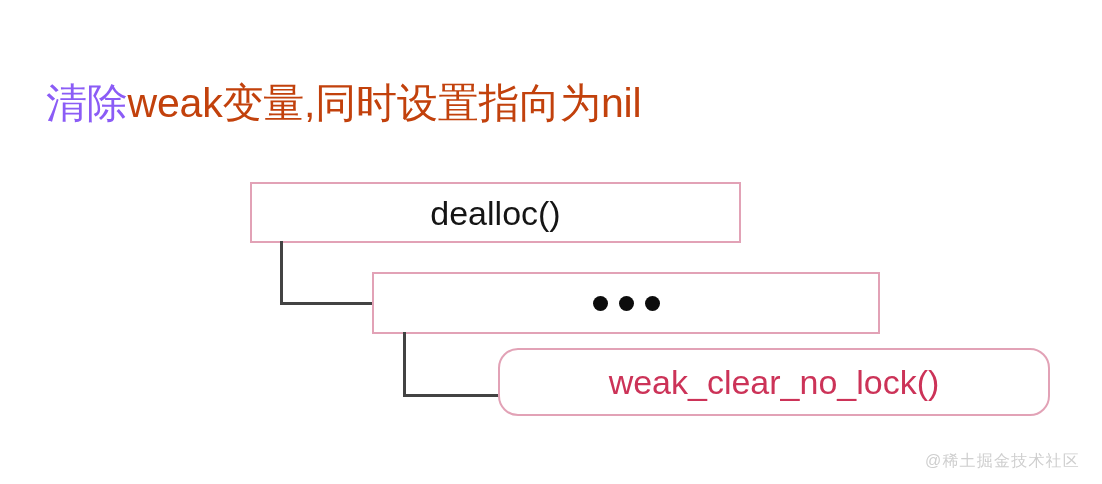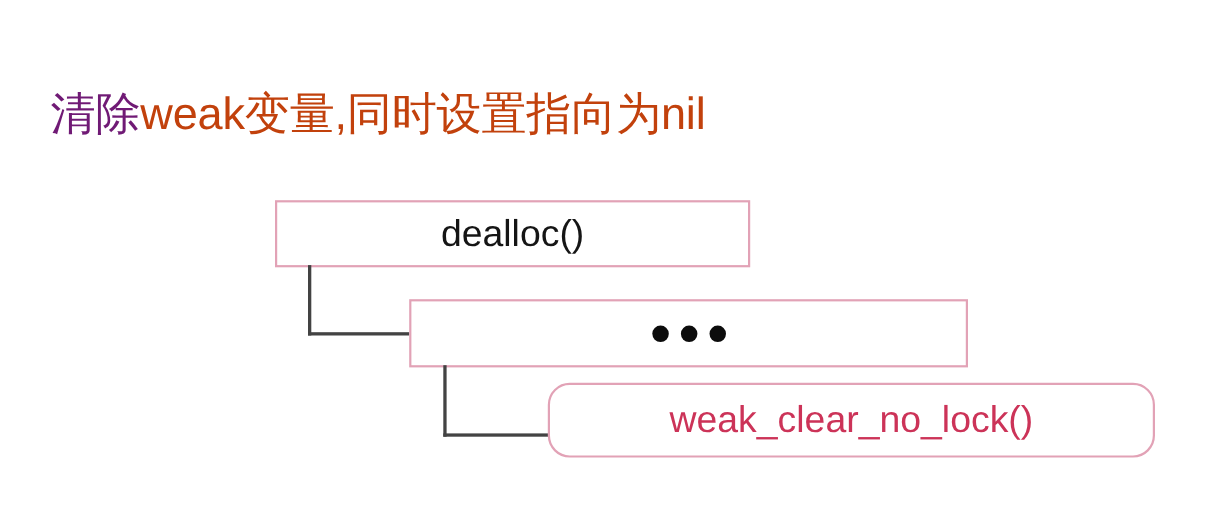--- a/index.html
+++ b/index.html
@@ -27,21 +27,21 @@
     position: absolute;
     left: 46px;
     top: 52px;
     font-size: 41px;
     line-height: 1.18;
     font-weight: 400;
     white-space: nowrap;
     letter-spacing: -0.2px;
   }
   .title .accent {
-    color: #701a75;
+    color: #8b5cf6;
   }
   .title .plain {
     color: #c2410c;
   }
 
   
   .box {
     position: absolute;
     box-sizing: border-box;
     background: #ffffff;
@@ -54,21 +54,21 @@
     font-size: 34px;
     line-height: 1;
     white-space: nowrap;
   }
   .box-label.dark { color: #151515; }
   .box-label.crimson { color: #cc3358; }
 
   #box-dealloc {
     left: 250px;
     top: 182px;
-    width: 432px;
+    width: 491px;
     height: 61px;
   }
   #box-ellipsis {
     left: 372px;
     top: 272px;
     width: 508px;
     height: 62px;
   }
   #box-weakclear {
     left: 498px;
@@ -147,14 +147,15 @@
     </span>
   </div>
 
   <div class="conn-v" id="conn2-v"></div>
   <div class="conn-h" id="conn2-h"></div>
 
   <div class="box" id="box-weakclear">
     <span class="box-label crimson">weak_clear_no_lock()</span>
   </div>
 
+  <div class="watermark">@稀土掘金技术社区</div>
 
 </div>
 
 </body></html>

